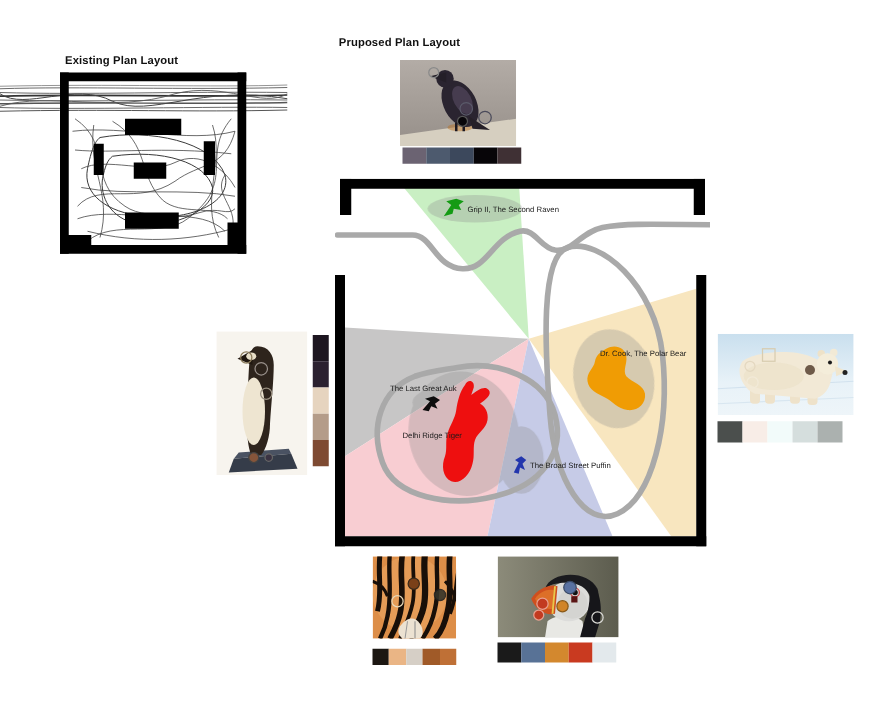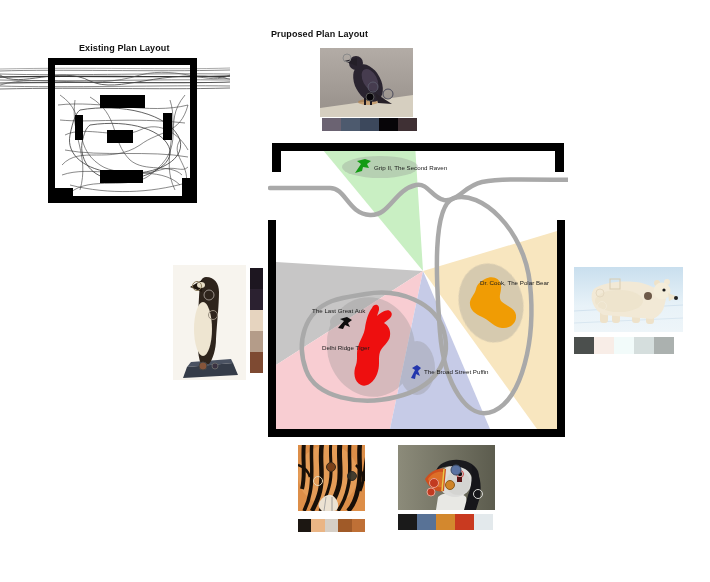--- a/index.html
+++ b/index.html
@@ -19,21 +19,21 @@
   #pal-tiger{left:298px;top:519px;width:67px;height:13px;}
   #pal-puffin{left:398px;top:514px;width:95px;height:16px;}
   svg text{font-family:"Liberation Sans",sans-serif;}
   .zone-label{font-size:6.2px;fill:#1a1a1a;}
 </style>
 </head>
 <body>
 
 <div id="canvas">
 
-  <div class="abs plan-title" style="left:52px;top:43px;margin-left:27px;">Existing Plan Layout</div>
+  <div class="abs plan-title" style="left:52px;top:43px;">Existing Plan Layout</div>
 
   <svg class="abs" style="left:0;top:45px;" width="230" height="175" viewBox="-30 0 230 175">
 
     <g fill="none" stroke="#555" stroke-width="0.7">
       <path d="M-30,24 C60,22 140,25 200,23" stroke-width="0.5"></path>
       <path d="M-30,26 C30,24 120,27 200,25"></path>
       <path d="M-30,29 C40,31 110,28 200,29"></path>
       <path d="M-30,32 C30,30 140,33 200,31" stroke="#333" stroke-width="1.4"></path>
       <path d="M-30,35 C50,37 120,34 200,35"></path>
       <path d="M-30,38 C40,36 130,39 200,37" stroke-width="1.2"></path>

